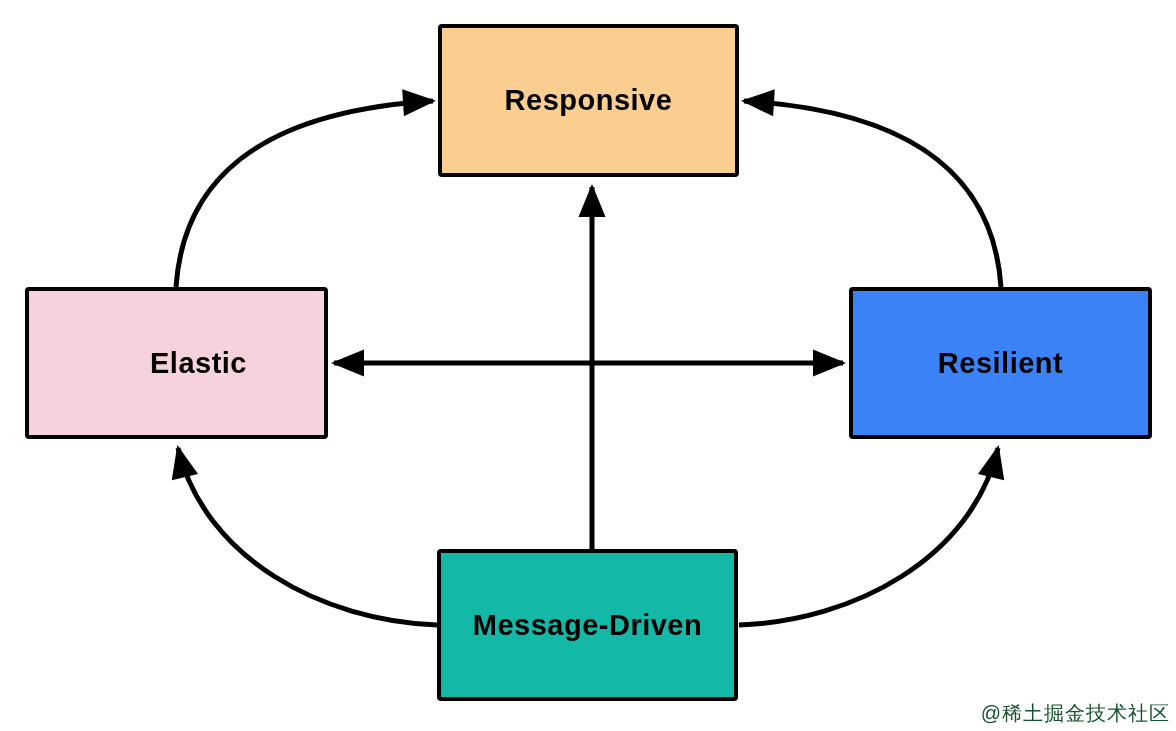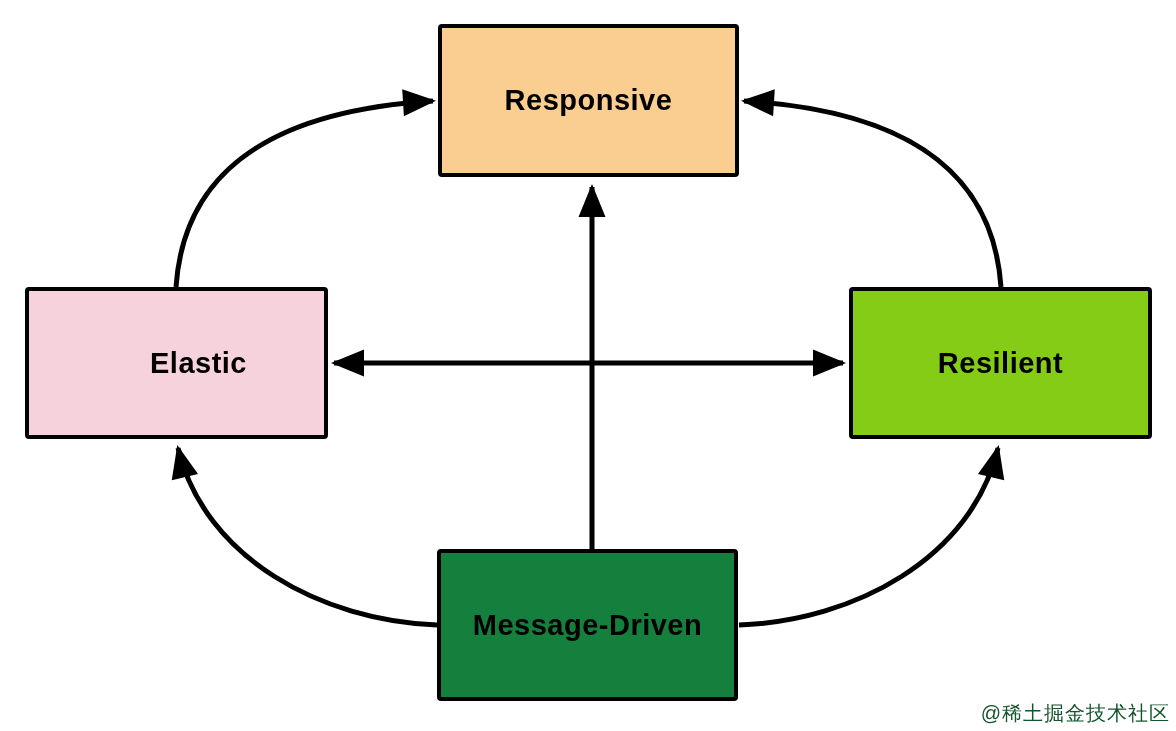--- a/index.html
+++ b/index.html
@@ -82,23 +82,23 @@
   </svg>
 
   <div class="node node-responsive" style="background-color: rgb(250, 205, 145);">
     <span>Responsive</span>
   </div>
 
   <div class="node node-elastic" style="background-color: rgb(246, 210, 221);">
     <span>Elastic</span>
   </div>
 
-  <div class="node node-resilient" style="background-color: #84cc16;">
+  <div class="node node-resilient" style="background-color: #3b82f6;">
     <span>Resilient</span>
   </div>
 
-  <div class="node node-message-driven" style="background-color: #15803d;">
+  <div class="node node-message-driven" style="background-color: #14b8a6;">
     <span>Message-Driven</span>
   </div>
 
   <div class="watermark" style="color: #14532d;">@稀土掘金技术社区</div>
 
 </div>
 
 </body></html>

